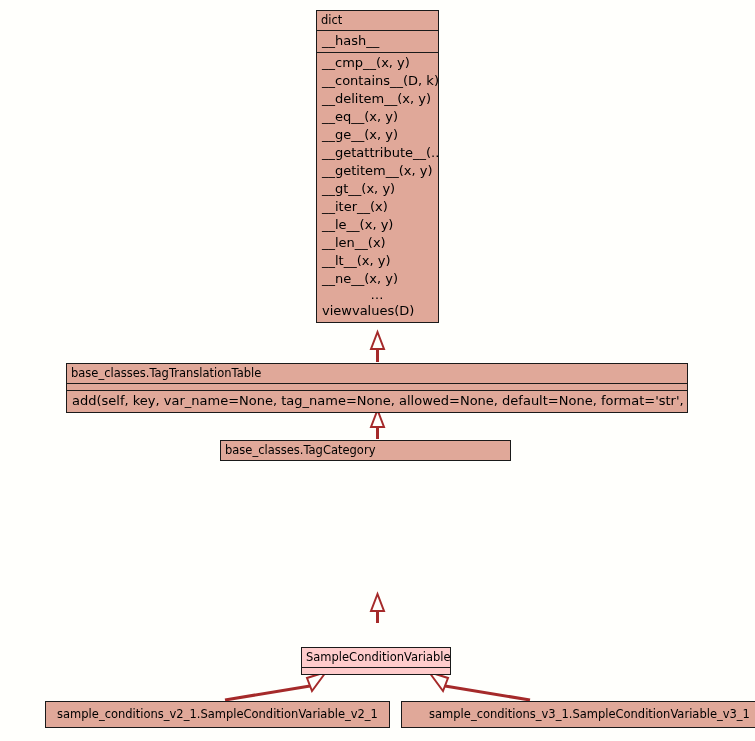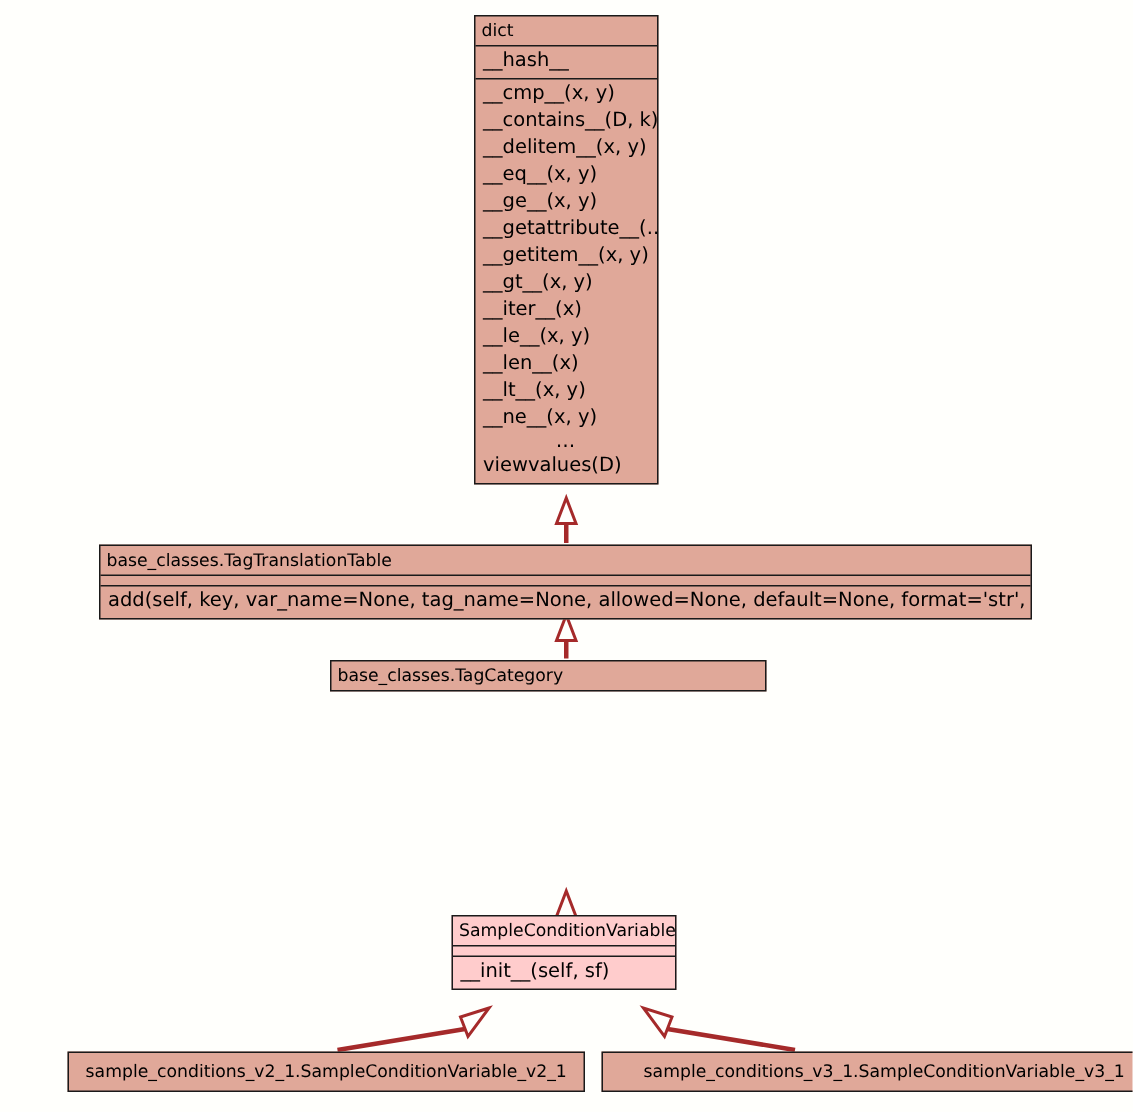--- a/index.html
+++ b/index.html
@@ -68,21 +68,21 @@
   }
   .row.dots {
     text-align: center;
     line-height: 14px;
     letter-spacing: 1px;
   }
   
   #box-dict        { left: 316px; top: 10px;  width: 123px; }
   #box-tagtable    { left: 66px;  top: 363px; width: 622px; }
   #box-tagcategory { left: 220px; top: 440px; width: 291px; }
-  #box-scv         { left: 301px; top: 610px; width: 150px; }
+  #box-scv         { left: 301px; top: 647px; width: 150px; }
   #box-v2          { left: 13px;  top: 701px; width: 345px; margin-left: 32px; }
   #box-v3          { left: 401px; top: 701px; width: 377px; }
   .leafrow {
     font-size: 11.5px;
     line-height: 16px;
     text-align: center;
     padding: 4px 6px 5px 6px;
     white-space: nowrap;
     color: #000;
   }
@@ -152,23 +152,20 @@
     </div>
   </div>
 
   <div class="uml-class" id="box-tagcategory">
     <div class="compartment cls-title">base_classes.TagCategory</div>
   </div>
 
   <div class="uml-class light" id="box-scv">
     <div class="compartment cls-title">SampleConditionVariable</div>
     <div class="compartment cls-rows empty"></div>
-    <div class="compartment cls-rows">
-      <div class="row">__init__(self, sf)</div>
-    </div>
   </div>
 
   <div class="uml-class" id="box-v2">
     <div class="leafrow">sample_conditions_v2_1.SampleConditionVariable_v2_1</div>
   </div>
 
   <div class="uml-class" id="box-v3">
     <div class="leafrow">sample_conditions_v3_1.SampleConditionVariable_v3_1</div>
   </div>
 

